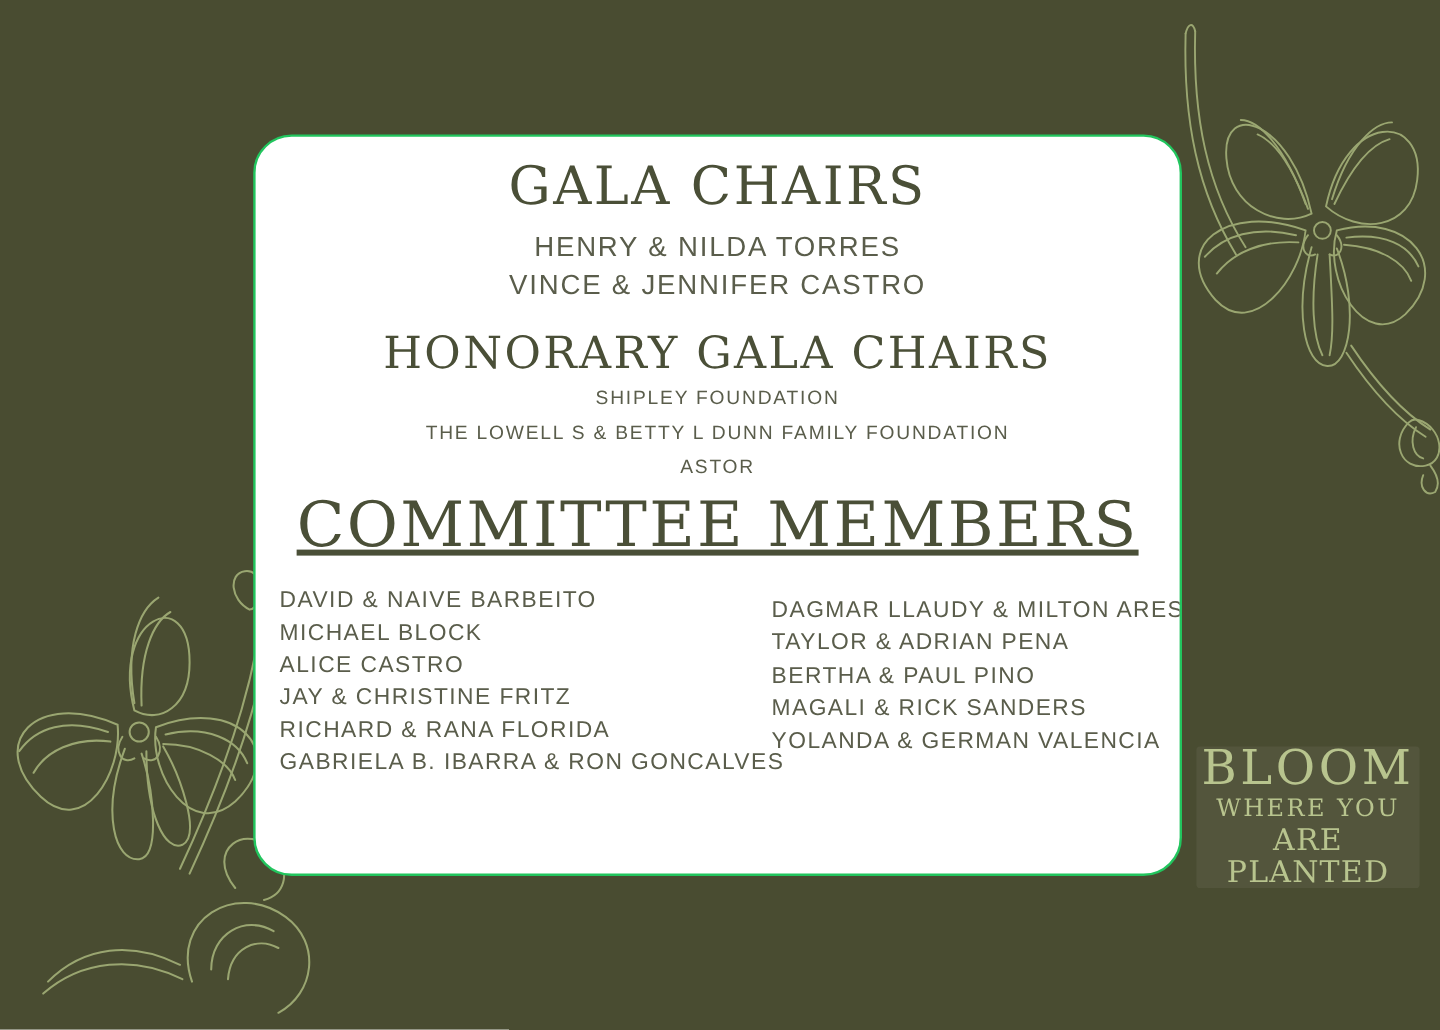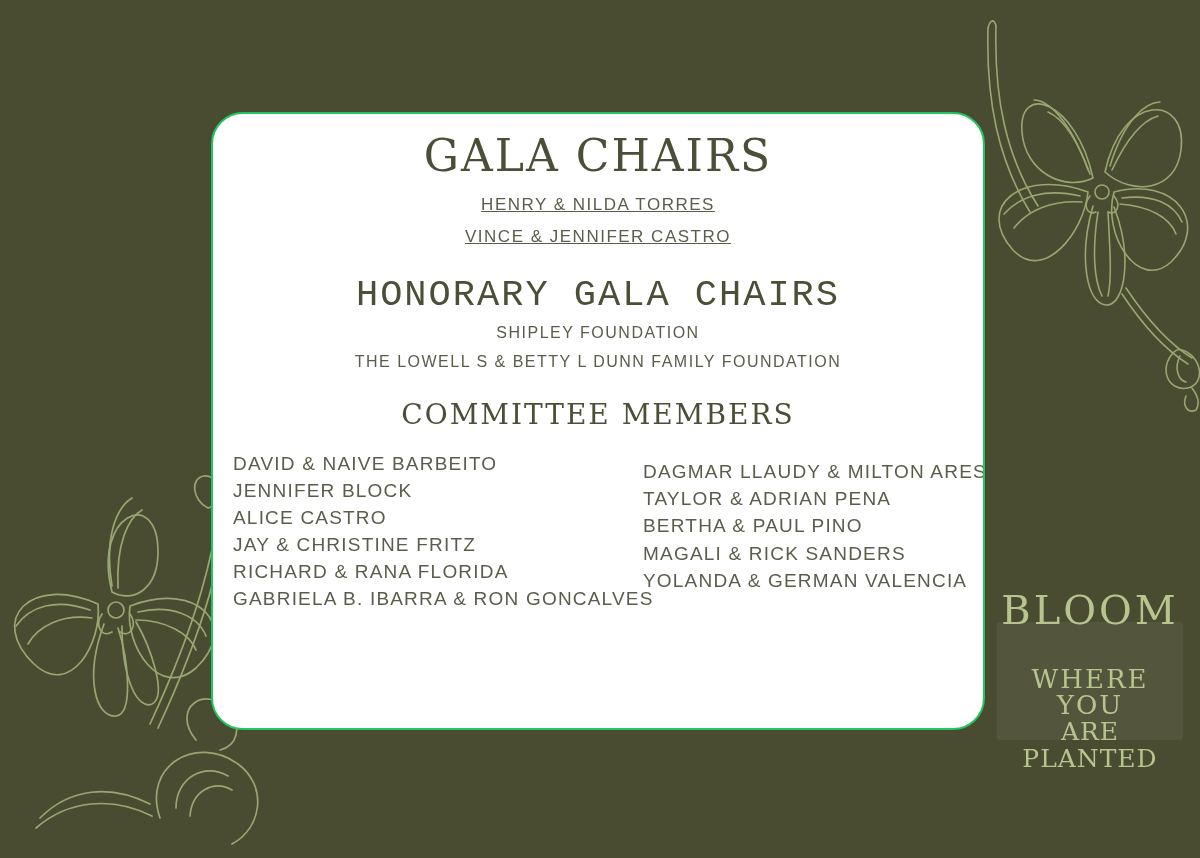--- a/index.html
+++ b/index.html
@@ -27,25 +27,25 @@
   }
   .serif-title {
     font-family:"DejaVu Serif", "Liberation Serif", serif;
     color:#4a4f37;
     font-weight:400;
     letter-spacing:2px;
     line-height:1.2;
     margin:0;
   }
   .t-gala { font-size:44px; margin-top:16px; }
-  .t-honorary { font-size:37px; margin-top:20px;font-family:Liberation Mono, monospace; }
-  .t-committee { font-size:28px; margin-top:22px; }
+  .t-honorary { font-size:37px; margin-top:20px; }
+  .t-committee { font-size:52px; margin-top:2px;text-decoration:underline; }
 
   .names { color:#5a5d4b; letter-spacing:1.5px; }
-  .names-lg { font-size:17px; line-height:32px; margin-top:6px;text-decoration:underline; }
+  .names-lg { font-size:23px; line-height:32px; margin-top:6px; }
   .names-md { font-size:16px; line-height:28.5px; margin-top:2px; }
 
   .columns {
     display:flex;
     text-align:left;
     padding:0 14px 0 20px;
     margin-top:18px;
     color:#5a5d4b;
     font-size:19px;
     line-height:27px;
@@ -57,24 +57,24 @@
 
   .logo {
     position:absolute;
     top:622px; right:17px;
     width:186px; height:118px;
     background:rgba(255,255,255,0.055);
     border-radius:3px;
     color:#b8c48e;
     font-family:"DejaVu Serif", "Liberation Serif", serif;
     text-align:center;
-    display:flex; flex-direction:column; justify-content:center;
+    display:flex; flex-direction:column; justify-content:flex-end;
   }
   .logo-line1 { font-size:40px; line-height:40px; letter-spacing:3px; }
-  .logo-line2 { font-size:26px; line-height:26px; letter-spacing:2px;margin-top:36px; }
+  .logo-line2 { font-size:20px; line-height:26px; letter-spacing:2px; }
   .logo-line3 { font-size:25px; line-height:27px; letter-spacing:1px; }
 </style>
 </head>
 <body>
 
 <div class="canvas">
 
   <svg class="orchid-svg orchid-top-right" viewBox="0 0 270 430" xmlns="http://www.w3.org/2000/svg">
     <g stroke="#9aa671" fill="none" stroke-width="1.6" stroke-linecap="round">
       <path d="M58,28 C56,100 68,160 100,212"></path>
@@ -141,27 +141,28 @@
     <h1 class="serif-title t-gala">GALA CHAIRS</h1>
     <div class="names names-lg">
       <div>HENRY &amp; NILDA TORRES</div>
       <div>VINCE &amp; JENNIFER CASTRO</div>
     </div>
 
     <h2 class="serif-title t-honorary">HONORARY GALA CHAIRS</h2>
     <div class="names names-md">
       <div>SHIPLEY FOUNDATION</div>
       <div>THE LOWELL S &amp; BETTY L DUNN FAMILY FOUNDATION</div>
+      <div>ASTOR</div>
     </div>
 
     <h2 class="serif-title t-committee">COMMITTEE MEMBERS</h2>
     <div class="columns">
       <div class="col-left">
         <div class="member">DAVID &amp; NAIVE BARBEITO</div>
-        <div class="member">JENNIFER BLOCK</div>
+        <div class="member">MICHAEL BLOCK</div>
         <div class="member">ALICE CASTRO</div>
         <div class="member">JAY &amp; CHRISTINE FRITZ</div>
         <div class="member">RICHARD &amp; RANA FLORIDA</div>
         <div class="member">GABRIELA B. IBARRA &amp; RON GONCALVES</div>
       </div>
       <div class="col-right">
         <div class="member">DAGMAR LLAUDY &amp; MILTON ARES</div>
         <div class="member">TAYLOR &amp; ADRIAN PENA</div>
         <div class="member">BERTHA &amp; PAUL PINO</div>
         <div class="member">MAGALI &amp; RICK SANDERS</div>

